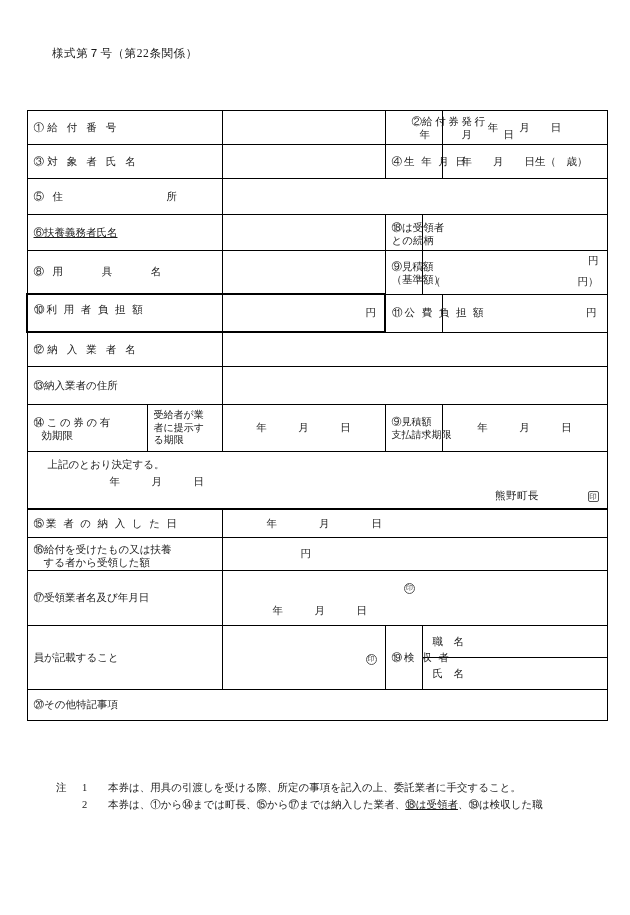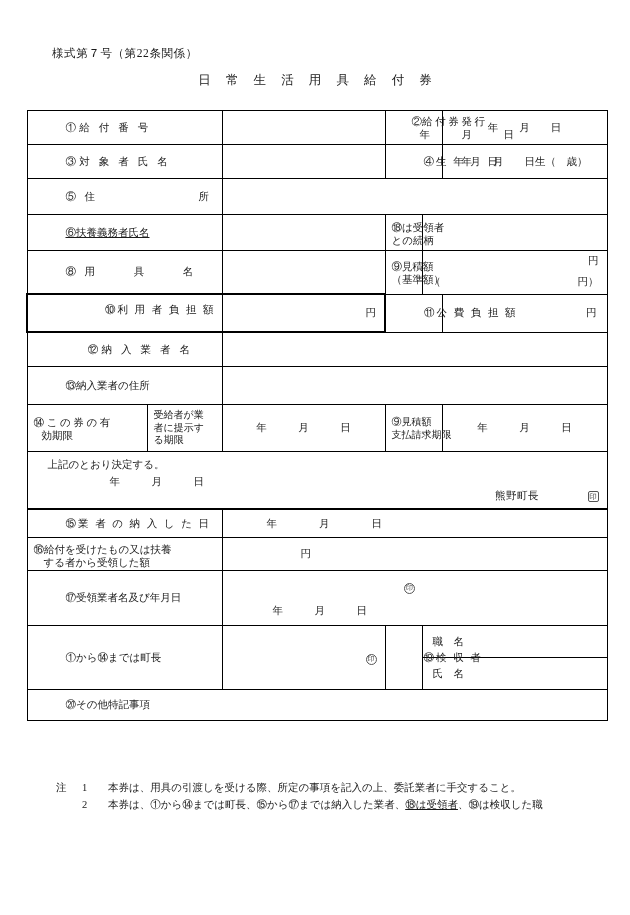--- a/index.html
+++ b/index.html
@@ -60,21 +60,20 @@
     vertical-align: middle;
     line-height: 1.35;
   }
   .cell {
     padding: 3px 6px;
     box-sizing: border-box;
     min-height: 100%;
   }
   .lbl {
     white-space: nowrap;
-    margin-left: 32px;
   }
   .lbl.sp1 { letter-spacing: 3.2px; }
   .lbl.sp3 { letter-spacing: 8.5px; }
   .lbl.sp4 { letter-spacing: 2.0px; }
   .two-line {
     line-height: 1.25;
     white-space: nowrap;
   }
 
   .ymd {
@@ -175,21 +174,20 @@
   .note-body { flex: 1; }
   .note-body .cont { padding-left: 0px; }
   .u { text-decoration: underline; }
 </style>
 </head>
 <body>
 
 <div class="page">
 
   <div class="form-code">様式第７号（第22条関係）</div>
-  <div class="doc-title">日 常 生 活 用 具 給 付 券</div>
 
   <table class="form-table">
     <colgroup>
       <col style="width:120px">
       <col style="width:75px">
       <col style="width:100px">
       <col style="width:63px">
       <col style="width:37px">
       <col style="width:20px">
       <col style="width:20px">
@@ -276,36 +274,36 @@
           <div class="r2">
             <span>（</span>
             <span>円）</span>
           </div>
         </div>
       </td>
     </tr>
 
     <tr>
       <td colspan="2" class="thick-box" style="border-right:1px solid #000 !important;">
-        <div class="cell lbl sp4" style="height:36px;line-height:24px;text-align:right;">⑩利 用 者 負 担 額</div>
+        <div class="cell lbl sp4" style="height:36px;line-height:24px;">⑩利 用 者 負 担 額</div>
       </td>
       <td colspan="2" class="thick-top thick-bottom thick-right">
         <div class="cell right" style="height:30px;line-height:24px;padding-right:8px;">円</div>
       </td>
       <td colspan="2">
         <div class="cell lbl sp4" style="height:30px;line-height:24px;">⑪公 費 負 担 額</div>
       </td>
       <td colspan="2">
         <div class="cell right" style="height:30px;line-height:24px;padding-right:10px;">円</div>
       </td>
     </tr>
 
     <tr>
       <td colspan="2">
-        <div class="cell lbl sp1" style="height:33px;line-height:27px;text-align:center;">⑫納 入 業 者 名</div>
+        <div class="cell lbl sp1" style="height:33px;line-height:27px;">⑫納 入 業 者 名</div>
       </td>
       <td colspan="6">
         <div class="cell" style="height:33px;"></div>
       </td>
     </tr>
 
     <tr>
       <td colspan="2">
         <div class="cell lbl" style="height:37px;line-height:31px;">⑬納入業者の住所</div>
       </td>
@@ -383,21 +381,21 @@
       <td colspan="6">
         <div class="recv-cell" style="height:54px;">
           <div class="sealpos"><span class="seal-round">印</span></div>
           <div class="datepos ymd">年　　　月　　　日</div>
         </div>
       </td>
     </tr>
 
     <tr>
       <td colspan="2" rowspan="2">
-        <div class="cell lbl" style="height:62px;line-height:56px;">①から⑭までは町長</div>
+        <div class="cell lbl" style="height:62px;line-height:56px;">員が記載すること</div>
       </td>
       <td colspan="2" rowspan="2">
         <div class="name-seal" style="height:62px;line-height:56px;">
           <span class="seal-round">印</span>
         </div>
       </td>
       <td rowspan="2">
         <div class="cell lbl sp4 center" style="height:62px;line-height:56px;">⑲検 収 者</div>
       </td>
       <td colspan="3">

